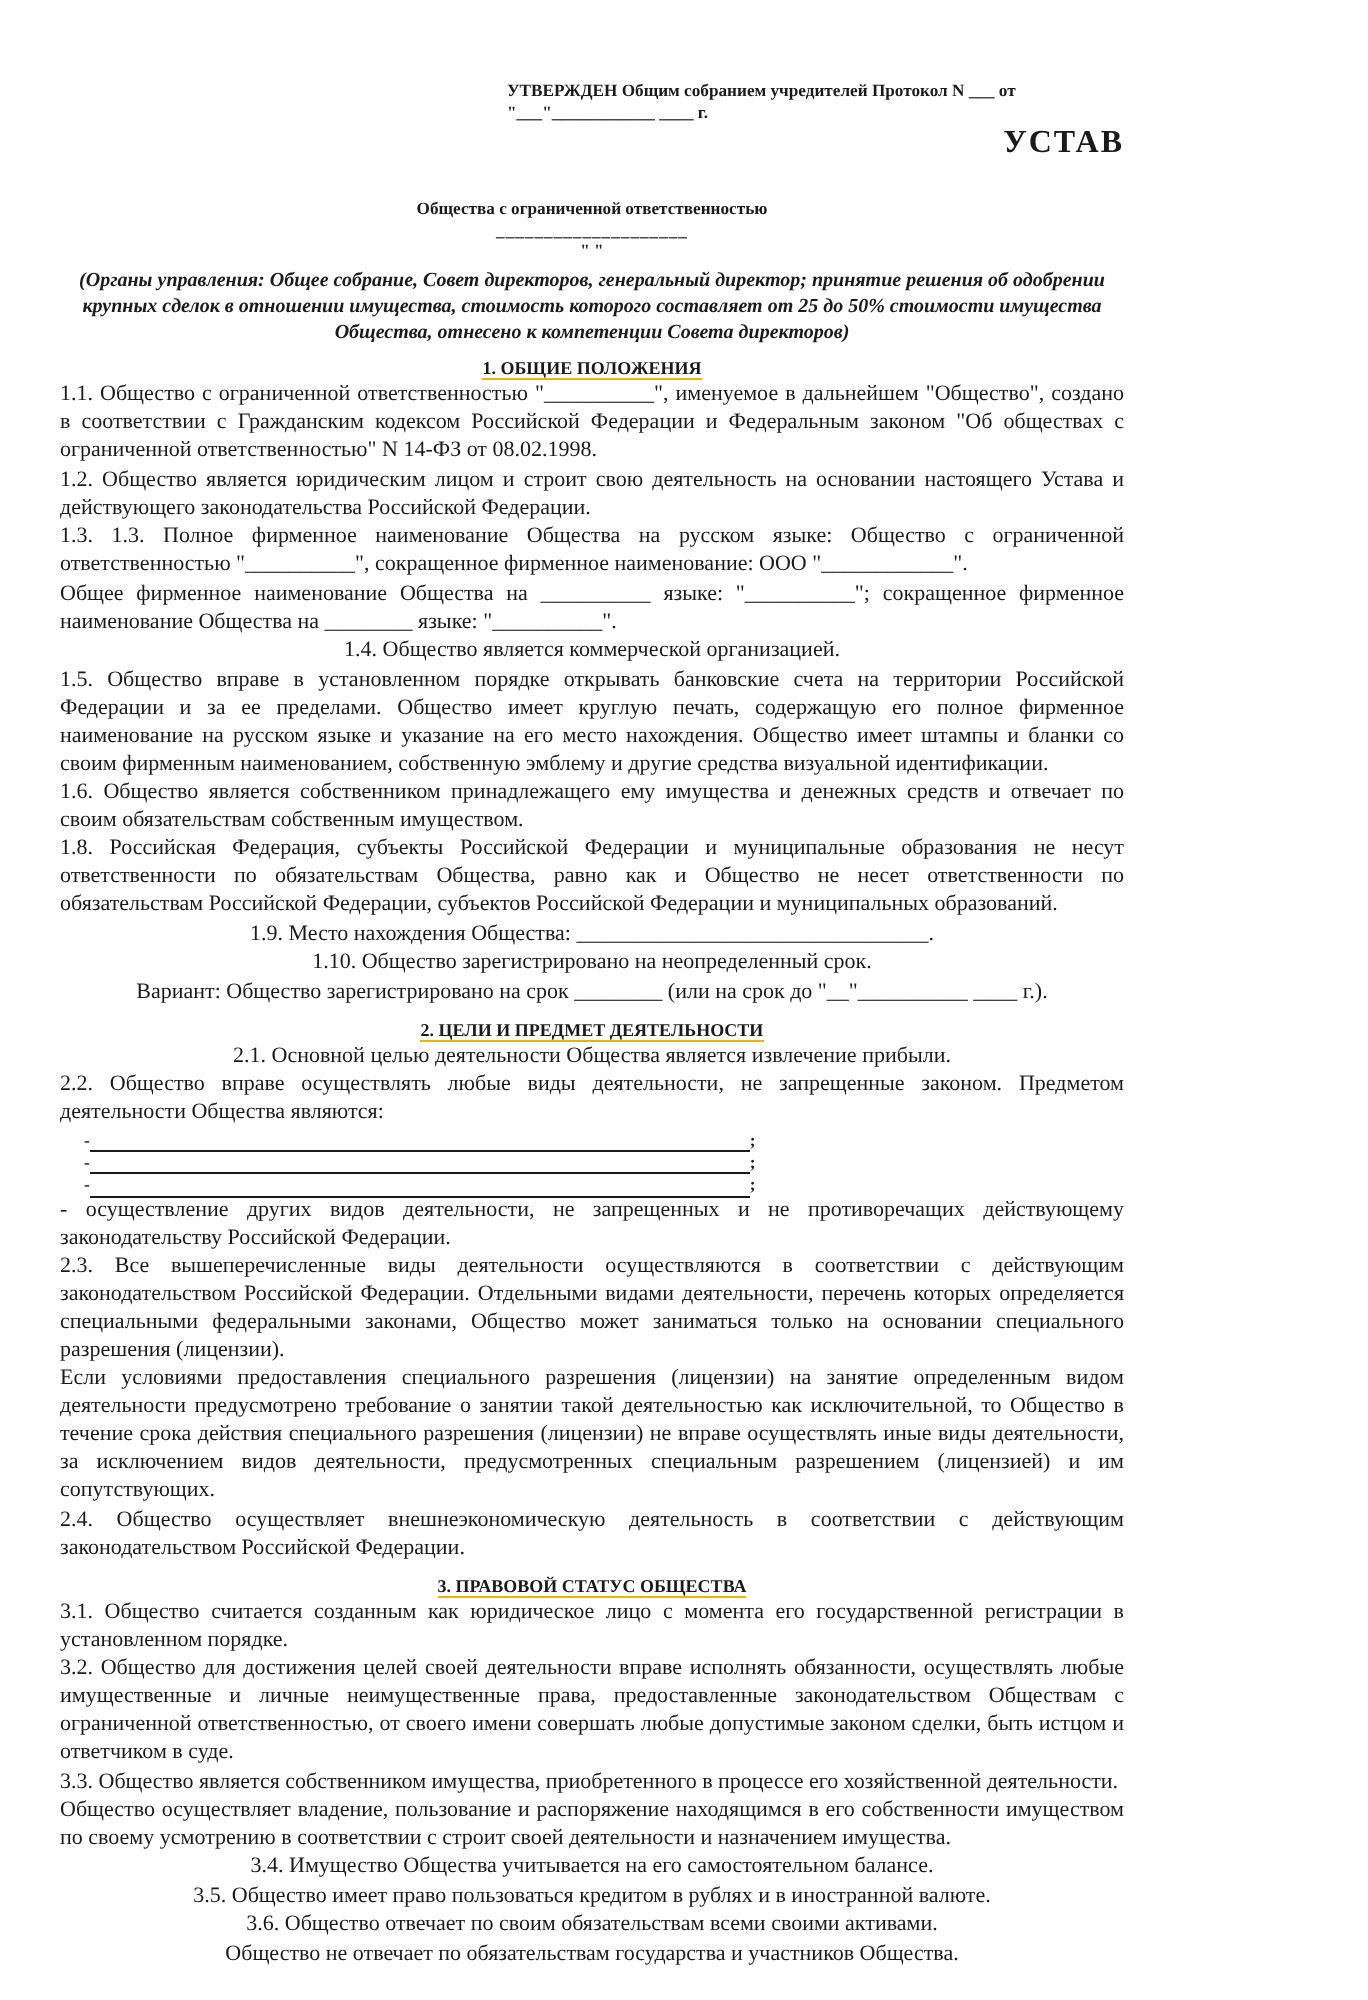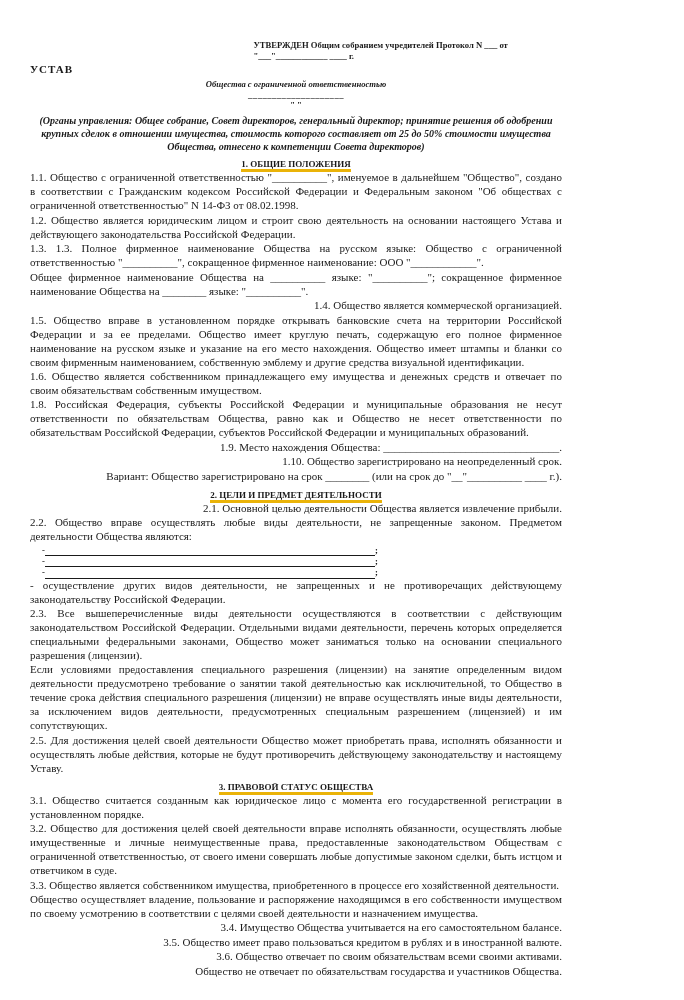--- a/index.html
+++ b/index.html
@@ -25,32 +25,31 @@
   
   .approved {
     width: 58%;
     margin-left: 42%;
     font-size: 8.6px;
     line-height: 1.25;
     text-align: left;
     font-weight: bold;
   }
   .doc-title {
-    text-align: left;
-    font-size: 11px;
+    text-align: right;
+    font-size: 16px;
     font-weight: bold;
     letter-spacing: 1px;
     margin-top: 2px;
   }
   .doc-subtitle {
     text-align: center;
     font-size: 8.6px;
-    font-style: italic;
     font-weight: bold;
-    margin-top: 4px;
+    margin-top: 18px;
   }
   .blank-center {
     text-align: center;
     font-size: 8.6px;
     font-weight: bold;
     letter-spacing: 0.5px;
     margin-top: 1px;
   }
   .quote-center {
     text-align: center;
@@ -68,32 +67,32 @@
   }
   
   .section-head {
     text-align: center;
     font-size: 9px;
     font-weight: bold;
     margin: 6px 0 2px 0;
     text-decoration: none;
   }
   .section-head span {
-    border-bottom: 3px solid #eab308;
+    border-bottom: 1px solid #eab308;
     padding-bottom: 0px;
   }
   
   p.para {
     margin: 0 0 0.5px 0;
     font-size: 11px;
     line-height: 1.27;
     text-align: justify;
     font-weight: normal;
   }
-  p.para.nojust { text-align: right; }
+  p.para.nojust { text-align: center; }
   .listline {
     margin: 0 0 0 12px;
     font-size: 8.7px;
     line-height: 1.3;
     font-weight: bold;
   }
   .listline .rule {
     display: inline-block;
     border-bottom: 1px solid #1a1a1a;
     width: 330px;
@@ -132,25 +131,25 @@
   <p class="para nojust">2.1. Основной целью деятельности Общества является извлечение прибыли.</p>
   <p class="para">2.2. Общество вправе осуществлять любые виды деятельности, не запрещенные законом. Предметом деятельности Общества являются:</p>
 
   <div class="listline"><span>-</span><span class="rule"></span>;</div>
   <div class="listline"><span>-</span><span class="rule"></span>;</div>
   <div class="listline"><span>-</span><span class="rule"></span>;</div>
 
   <p class="para">- осуществление других видов деятельности, не запрещенных и не противоречащих действующему законодательству Российской Федерации.</p>
   <p class="para">2.3. Все вышеперечисленные виды деятельности осуществляются в соответствии с действующим законодательством Российской Федерации. Отдельными видами деятельности, перечень которых определяется специальными федеральными законами, Общество может заниматься только на основании специального разрешения (лицензии).</p>
   <p class="para">Если условиями предоставления специального разрешения (лицензии) на занятие определенным видом деятельности предусмотрено требование о занятии такой деятельностью как исключительной, то Общество в течение срока действия специального разрешения (лицензии) не вправе осуществлять иные виды деятельности, за исключением видов деятельности, предусмотренных специальным разрешением (лицензией) и им сопутствующих.</p>
-  <p class="para">2.5. Для достижения целей своей деятельности Общество может приобретать права, исполнять обязанности и осуществлять любые действия, которые не будут противоречить действующему законодательству и настоящему Уставу.</p>
+  <p class="para">2.4. Общество осуществляет внешнеэкономическую деятельность в соответствии с действующим законодательством Российской Федерации.</p>
 
   <div class="section-head"><span>3. ПРАВОВОЙ СТАТУС ОБЩЕСТВА</span></div>
   <p class="para">3.1. Общество считается созданным как юридическое лицо с момента его государственной регистрации в установленном порядке.</p>
   <p class="para">3.2. Общество для достижения целей своей деятельности вправе исполнять обязанности, осуществлять любые имущественные и личные неимущественные права, предоставленные законодательством Обществам с ограниченной ответственностью, от своего имени совершать любые допустимые законом сделки, быть истцом и ответчиком в суде.</p>
   <p class="para">3.3. Общество является собственником имущества, приобретенного в процессе его хозяйственной деятельности.</p>
-  <p class="para">Общество осуществляет владение, пользование и распоряжение находящимся в его собственности имуществом по своему усмотрению в соответствии с целями своей деятельности и назначением имущества.</p>
+  <p class="para">Общество осуществляет владение, пользование и распоряжение находящимся в его собственности имуществом по своему усмотрению в соответствии с строит своей деятельности и назначением имущества.</p>
   <p class="para nojust">3.4. Имущество Общества учитывается на его самостоятельном балансе.</p>
   <p class="para nojust">3.5. Общество имеет право пользоваться кредитом в рублях и в иностранной валюте.</p>
   <p class="para nojust">3.6. Общество отвечает по своим обязательствам всеми своими активами.</p>
   <p class="para nojust">Общество не отвечает по обязательствам государства и участников Общества.</p>
 
 </div>
 
 </body></html>

